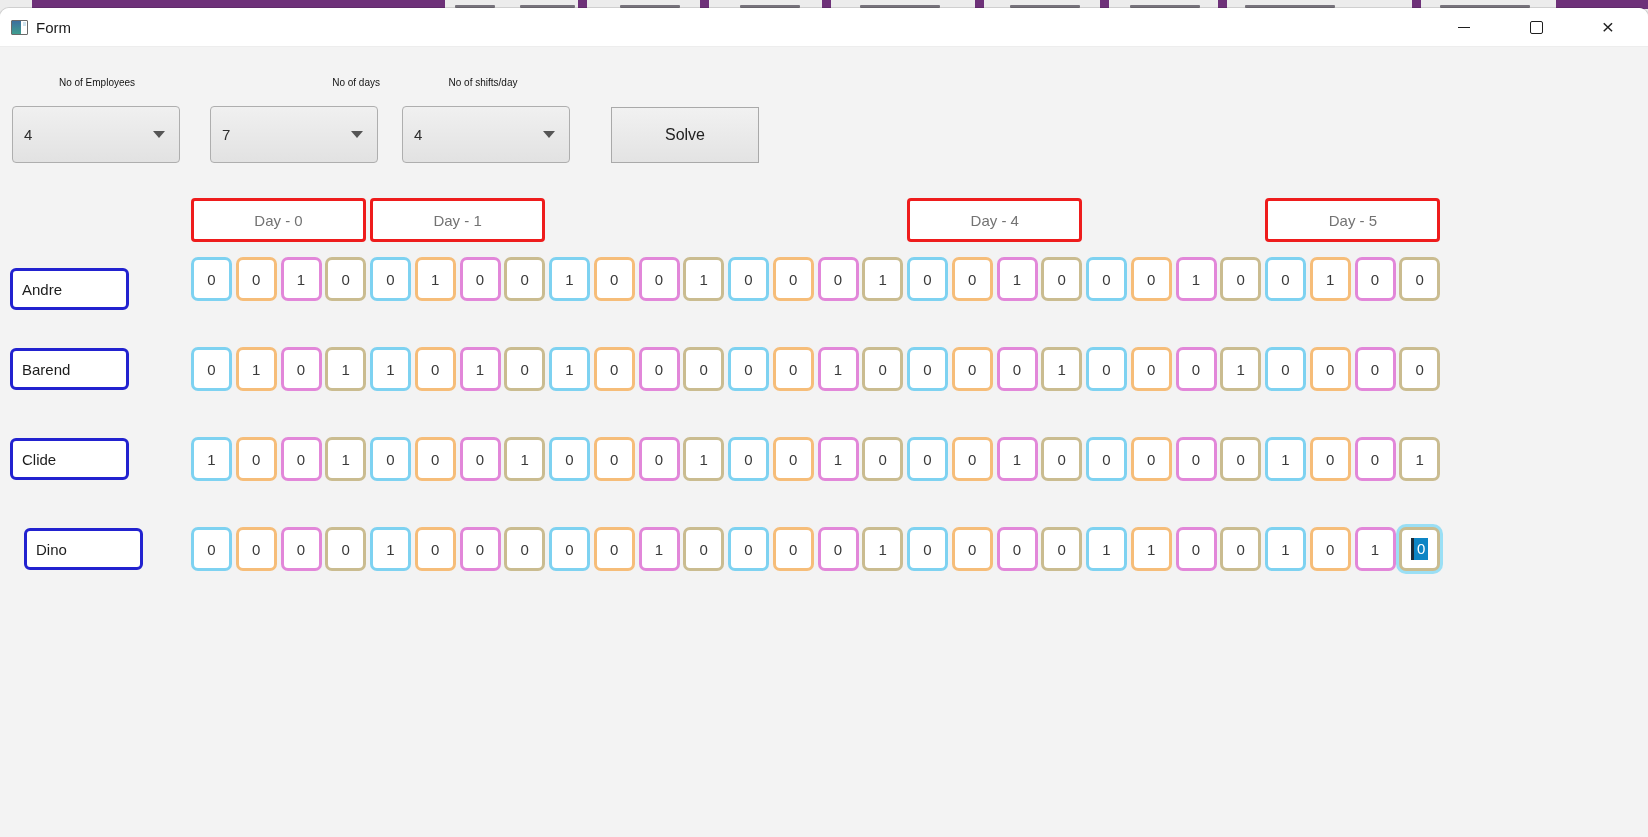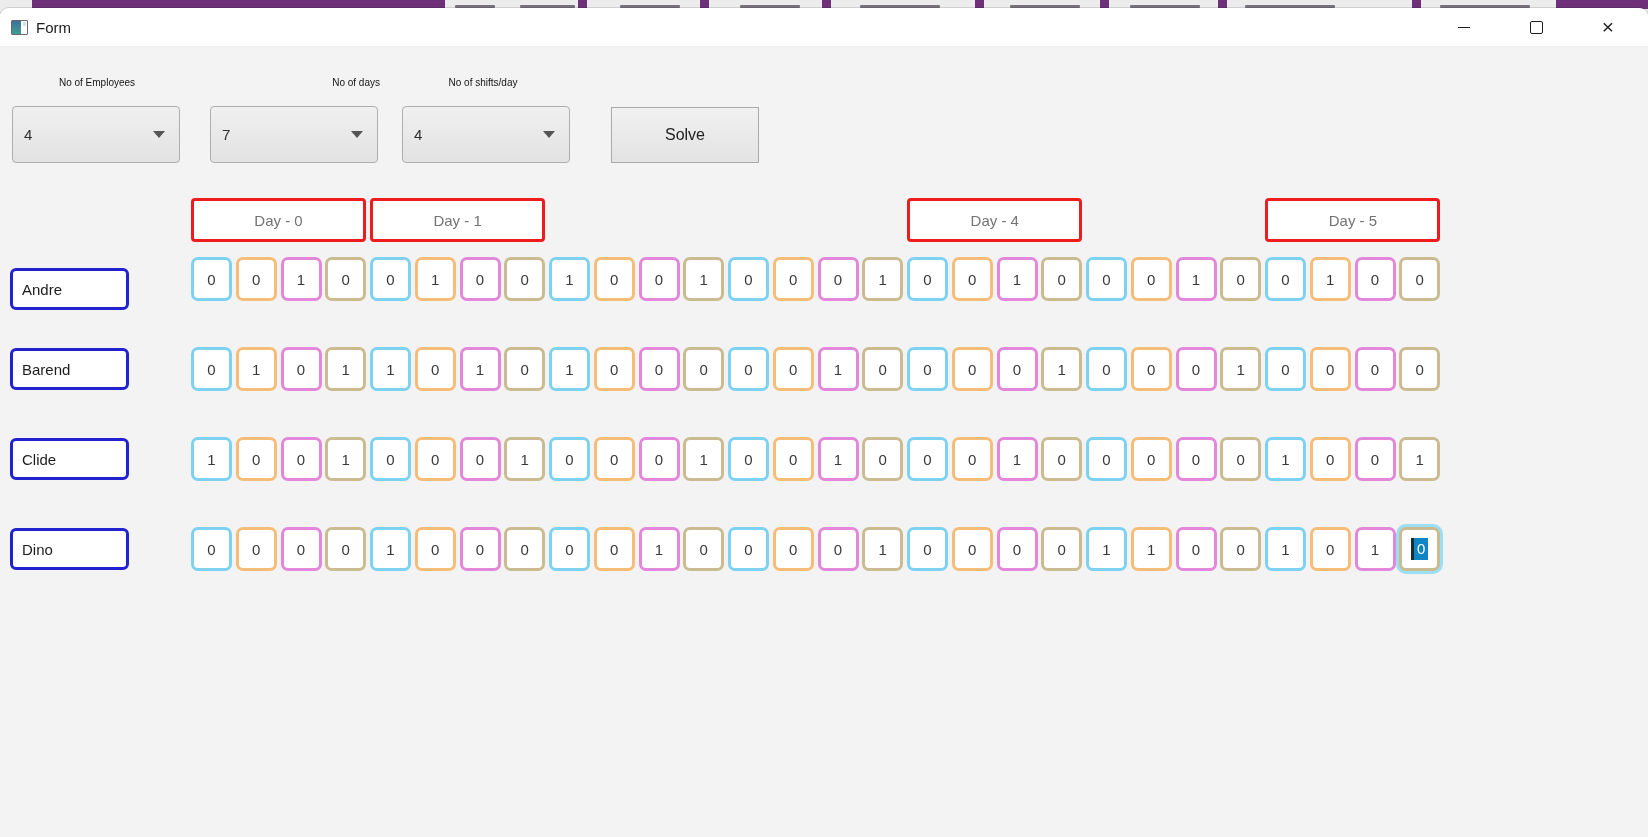--- a/index.html
+++ b/index.html
@@ -225,21 +225,21 @@
       <div class="cell b2" style="left: 996.5px; top: 429px; width: 41px;">1</div>
       <div class="cell b3" style="left: 1041.25px; top: 429px; width: 41px;">0</div>
       <div class="cell b0" style="left: 1086px; top: 429px; width: 41px;">0</div>
       <div class="cell b1" style="left: 1130.75px; top: 429px; width: 41px;">0</div>
       <div class="cell b2" style="left: 1175.5px; top: 429px; width: 41px;">0</div>
       <div class="cell b3" style="left: 1220.25px; top: 429px; width: 41px;">0</div>
       <div class="cell b0" style="left: 1265px; top: 429px; width: 41px;">1</div>
       <div class="cell b1" style="left: 1309.75px; top: 429px; width: 41px;">0</div>
       <div class="cell b2" style="left: 1354.5px; top: 429px; width: 41px;">0</div>
       <div class="cell b3" style="left: 1399.25px; top: 429px; width: 41px;">1</div>
-      <div class="name-box" style="top: 520px;">Dino</div>
+      <div class="name-box" style="top: 520px; margin-left: 14px;">Dino</div>
       <div class="cell b0" style="left: 191px; top: 519px; width: 41px;">0</div>
       <div class="cell b1" style="left: 235.75px; top: 519px; width: 41px;">0</div>
       <div class="cell b2" style="left: 280.5px; top: 519px; width: 41px;">0</div>
       <div class="cell b3" style="left: 325.25px; top: 519px; width: 41px;">0</div>
       <div class="cell b0" style="left: 370px; top: 519px; width: 41px;">1</div>
       <div class="cell b1" style="left: 414.75px; top: 519px; width: 41px;">0</div>
       <div class="cell b2" style="left: 459.5px; top: 519px; width: 41px;">0</div>
       <div class="cell b3" style="left: 504.25px; top: 519px; width: 41px;">0</div>
       <div class="cell b0" style="left: 549px; top: 519px; width: 41px;">0</div>
       <div class="cell b1" style="left: 593.75px; top: 519px; width: 41px;">0</div>

